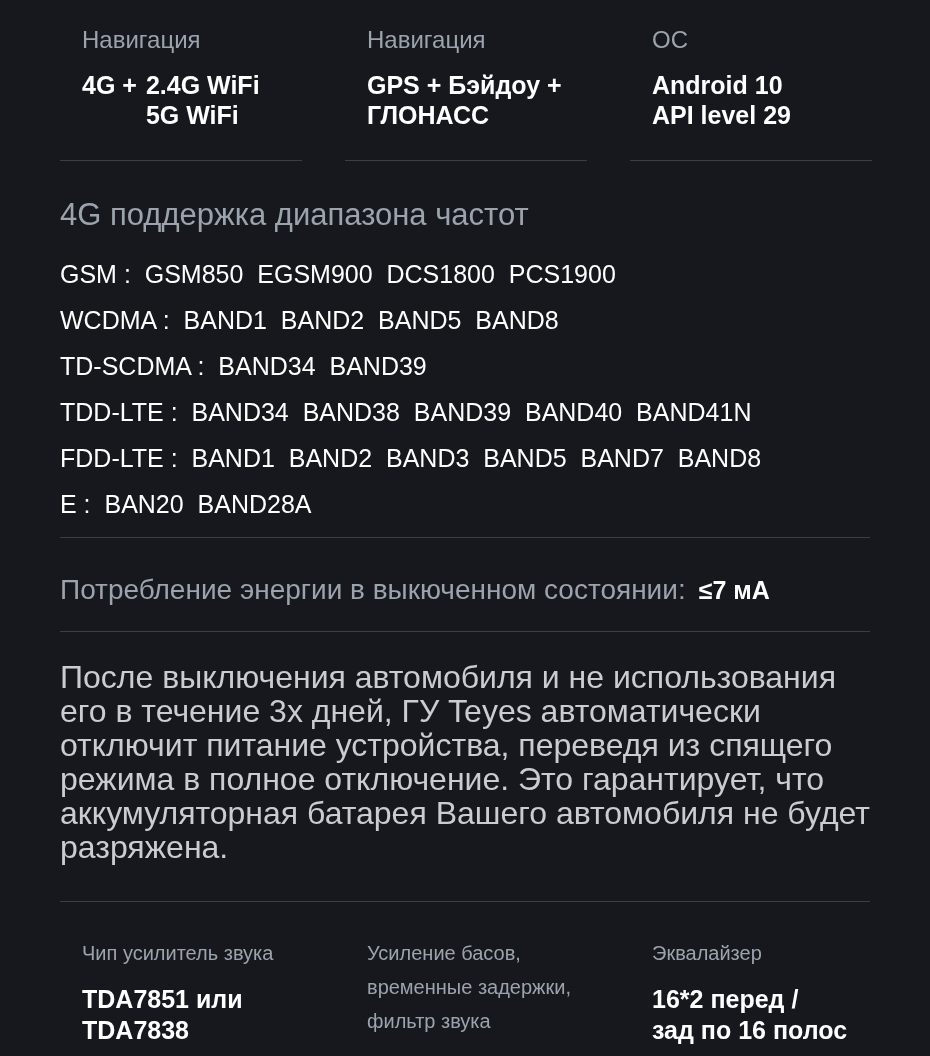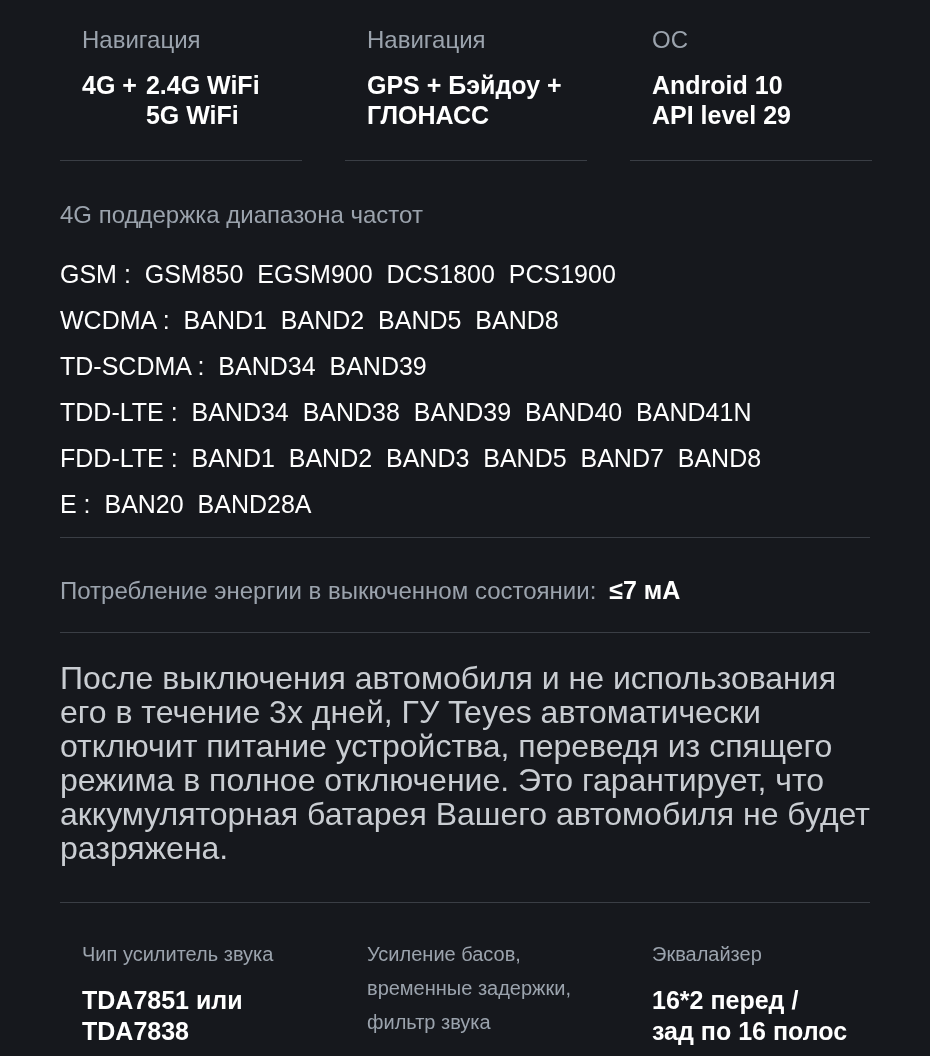--- a/index.html
+++ b/index.html
@@ -35,36 +35,36 @@
     font-size:25px;line-height:30px;font-weight:700;
     color:var(--value-color);
     white-space:pre-line;
   }
   .composite{display:flex;gap:9px;}
 
   
   .bands{margin-top:38px;}
   .section-title{
     color:var(--label-color);
-    font-size:24px;line-height:32px;
+    font-size:31px;line-height:32px;
     margin-bottom:28px;
   }
   .band-row{
     font-size:25px;line-height:30px;
     color:var(--value-color);
     white-space:pre-wrap;
     margin-bottom:16px;
   }
 
   .divider{border-top:1px solid var(--divider-color);height:0;}
   .divider-bands{margin-top:18px;}
 
   
   .power{margin-top:36px;margin-bottom:25px;font-size:25px;line-height:32px;}
-  .power .spec-label{display:inline;font-size:24px;}
+  .power .spec-label{display:inline;font-size:28px;}
   .power .power-value{font-weight:700;margin-left:13px;color:var(--value-color);}
 
   
   .note{
     margin:28px 0 37px;
     color:var(--note-color);
     font-size:32px;line-height:34px;
   }
 
   

